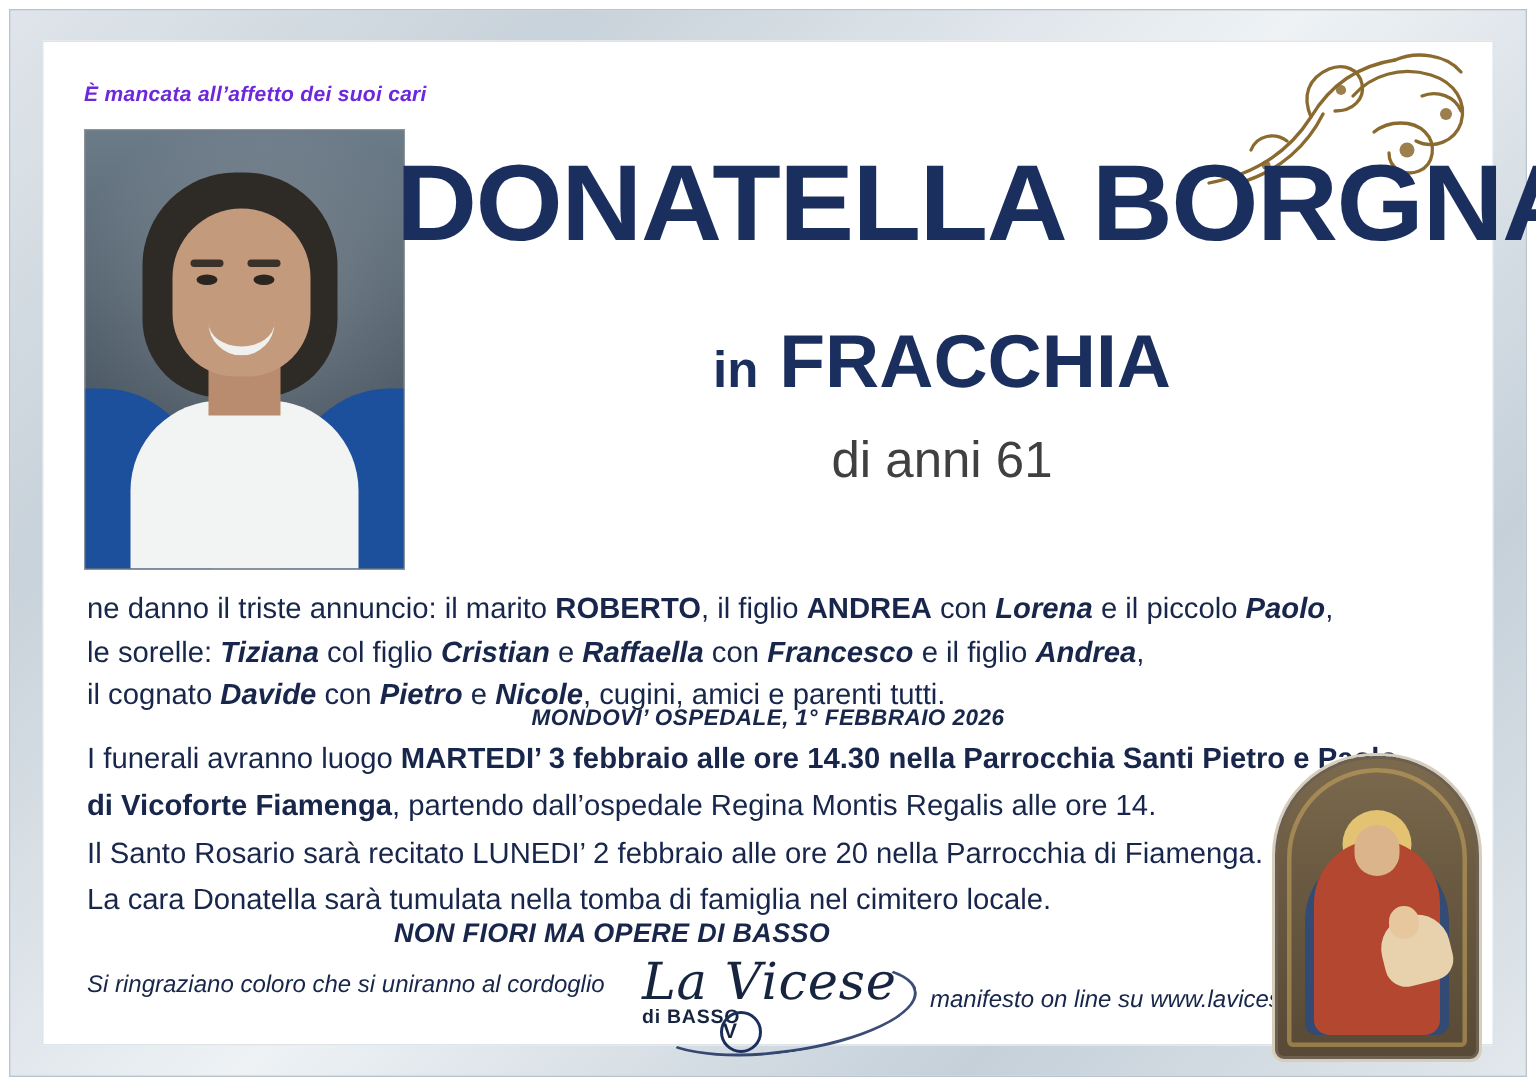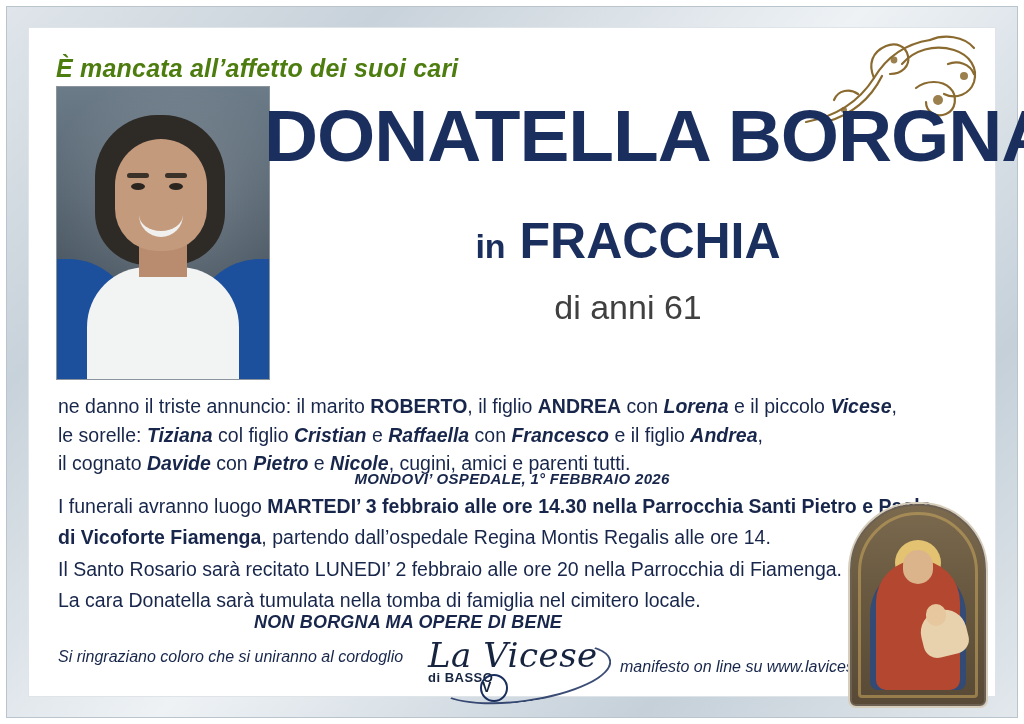--- a/index.html
+++ b/index.html
@@ -46,24 +46,24 @@
     width: 190px;
     height: 100px;
     pointer-events: none;
   }
   .ornament svg { display: block; }
 
   .intro {
     position: absolute;
     left: 56px;
     top: 54px;
-    font-size: 25px;
-    font-weight: bold;
-    font-style: italic;
-    color: #4d7c0f;
+    font-size: 14px;
+    font-weight: bold;
+    font-style: italic;
+    color: #6d28d9;
     letter-spacing: 0.2px;
   }
 
   .photo {
     position: absolute;
     left: 56px;
     top: 86px;
     width: 212px;
     height: 292px;
     border: 1px solid #8b949c;
@@ -401,21 +401,21 @@
     <div class="name-main">DONATELLA BORGNA</div>
     <div class="name-second">
       <span class="small">in</span>
       <span>FRACCHIA</span>
     </div>
     <div class="age">di anni 61</div>
   </div>
 
   <div class="announce">
     <div class="ln">
-      ne danno il triste annuncio: il marito <b>ROBERTO</b>, il figlio <b>ANDREA</b> con <span class="bi">Lorena</span> e il piccolo <span class="bi">Vicese</span>,
+      ne danno il triste annuncio: il marito <b>ROBERTO</b>, il figlio <b>ANDREA</b> con <span class="bi">Lorena</span> e il piccolo <span class="bi">Paolo</span>,
     </div>
     <div class="ln">
       le sorelle: <span class="bi">Tiziana</span> col figlio <span class="bi">Cristian</span> e <span class="bi">Raffaella</span> con <span class="bi">Francesco</span> e il figlio <span class="bi">Andrea</span>,
     </div>
     <div class="ln">
       il cognato <span class="bi">Davide</span> con <span class="bi">Pietro</span> e <span class="bi">Nicole</span>, cugini, amici e parenti tutti.
     </div>
   </div>
 
   <div class="place-date">MONDOVI’ OSPEDALE, 1° FEBBRAIO 2026</div>
@@ -428,21 +428,21 @@
       <b>di Vicoforte Fiamenga</b>, partendo dall’ospedale Regina Montis Regalis alle ore 14.
     </div>
     <div class="row">
       Il Santo Rosario sarà recitato LUNEDI’ 2 febbraio alle ore 20 nella Parrocchia di Fiamenga.
     </div>
     <div class="row">
       La cara Donatella sarà tumulata nella tomba di famiglia nel cimitero locale.
     </div>
   </div>
 
-  <div class="flowers-note">NON BORGNA MA OPERE DI BENE</div>
+  <div class="flowers-note">NON FIORI MA OPERE DI BASSO</div>
 
   <div class="thanks">Si ringraziano coloro che si uniranno al cordoglio</div>
 
   <div class="logo">
     <div class="swoosh"></div>
     <div class="script">La Vicese</div>
     <div class="sub">di BASSO</div>
     <div class="v-badge">V</div>
   </div>
 

